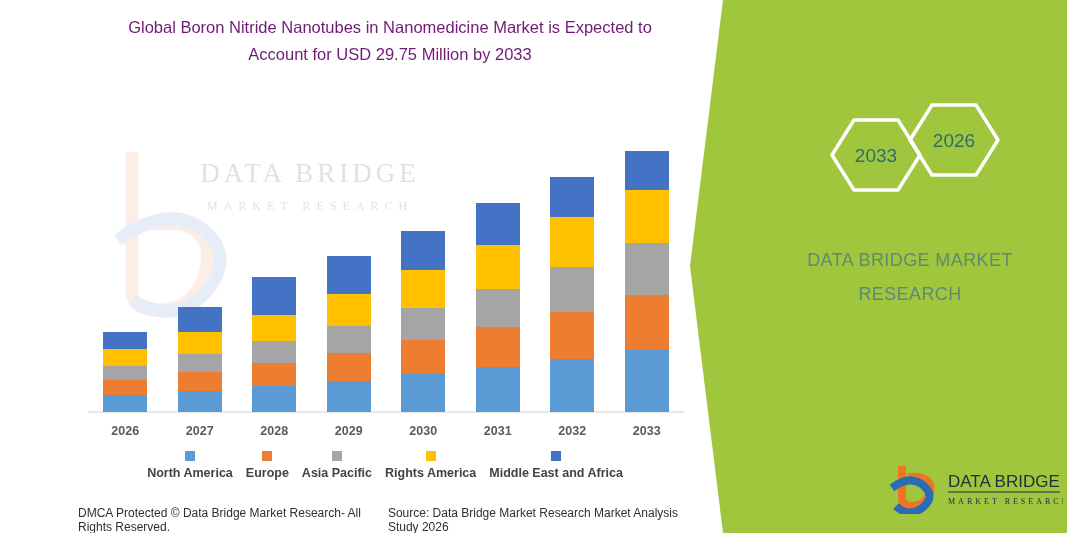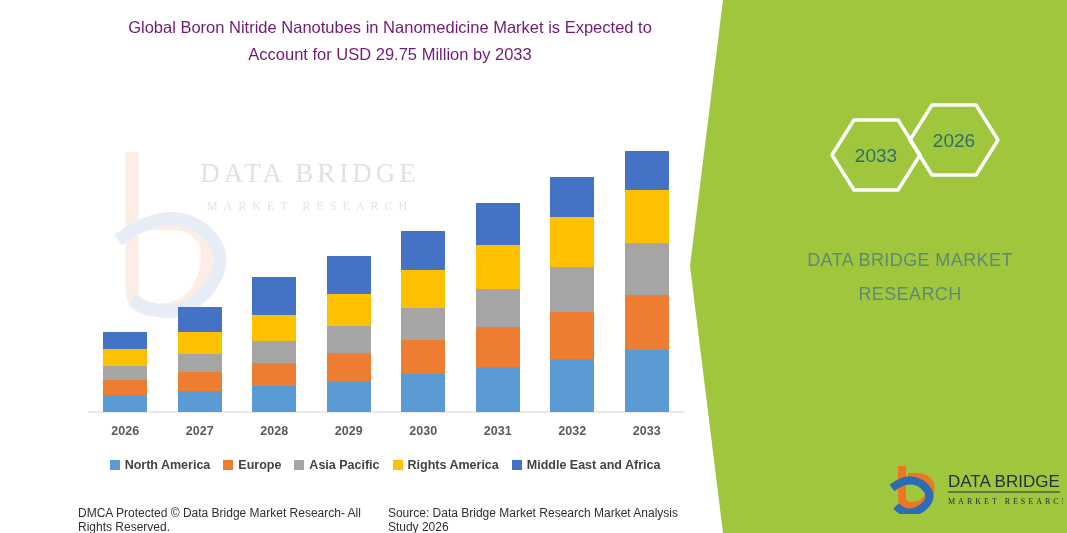--- a/index.html
+++ b/index.html
@@ -69,21 +69,21 @@
   }
   .xlabel{
     width:44px;text-align:center;
     font-size:12.5px;font-weight:bold;color:#5a5a5a;
   }
 
   .legend{
     position:absolute;left:85px;top:455px;width:600px;height:20px;
     display:flex;align-items:center;justify-content:center;gap:13px;
   }
-  .lg-item{display:flex;align-items:center;gap:5px;}
+  .lg-item{display:flex;align-items:center;gap:5px;flex-direction:column;}
   .lg-swatch{width:10px;height:10px;display:inline-block;}
   .lg-label{font-size:12.5px;font-weight:bold;color:#434343;white-space:nowrap;}
 
   .footer{
     position:absolute;left:78px;top:506px;width:600px;
     display:flex;justify-content:space-between;
     font-family:Liberation Sans, sans-serif;
     font-size:12px;color:#2f2f2f;
   }
 </style>

